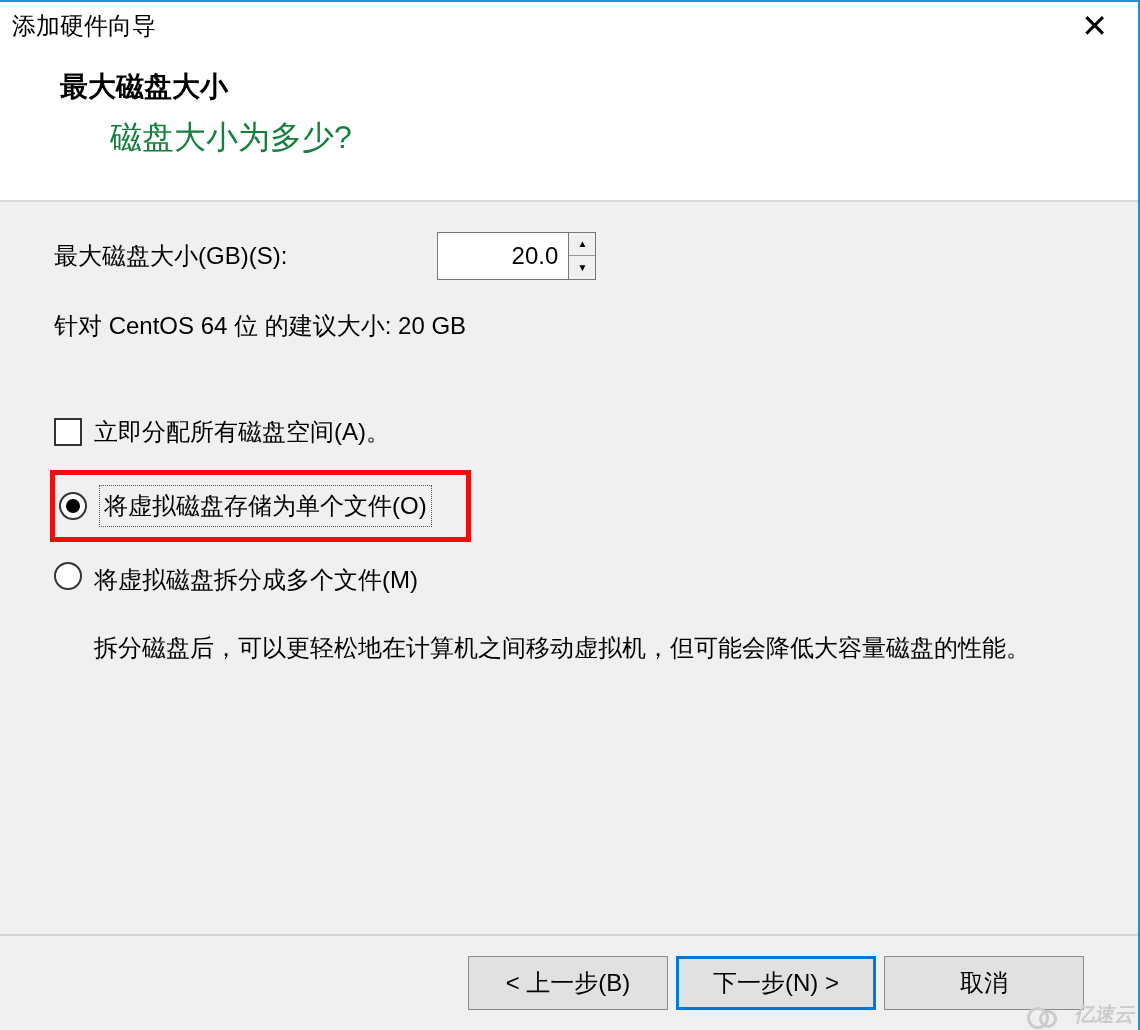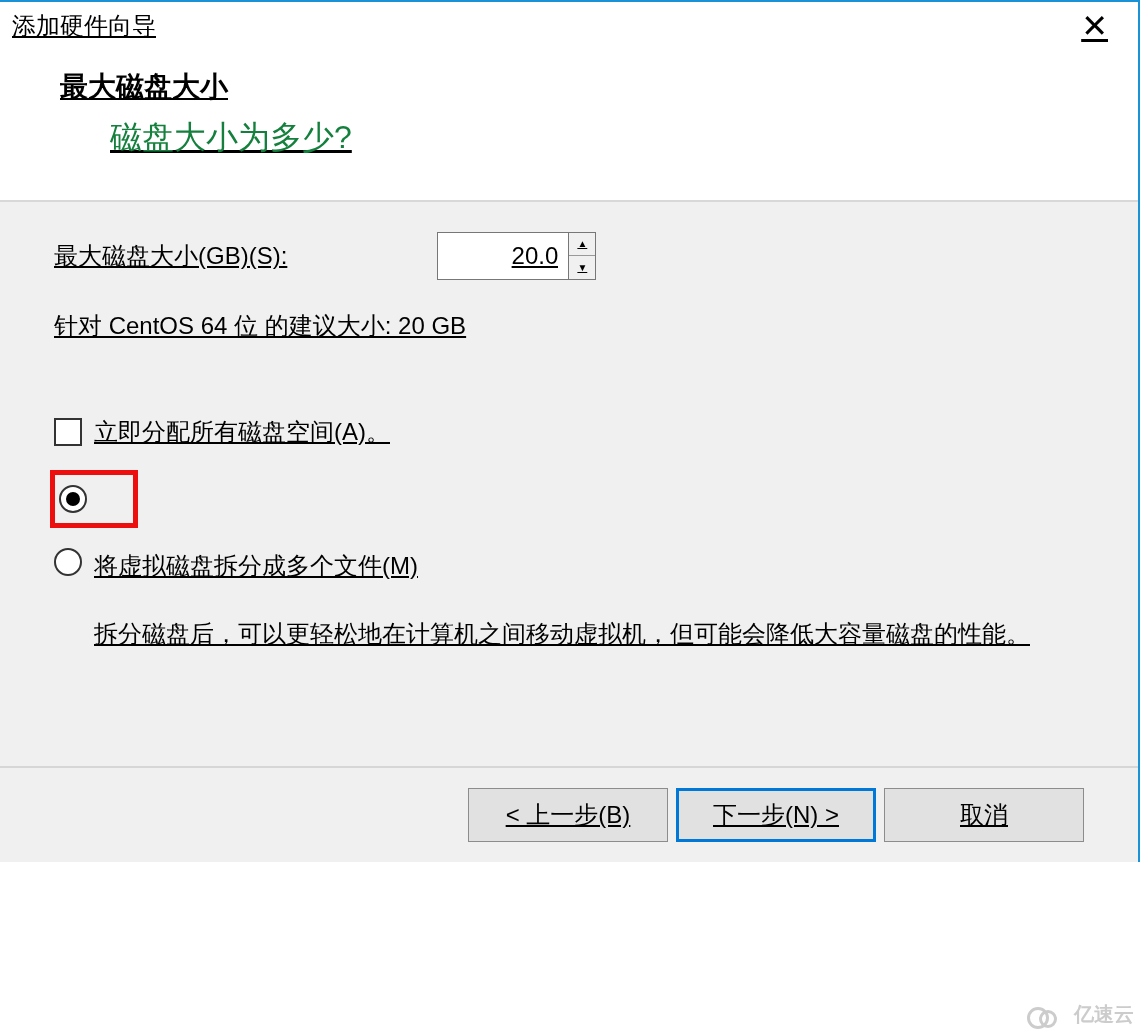--- a/index.html
+++ b/index.html
@@ -10,27 +10,26 @@
 body {
   font-family: "Microsoft YaHei", "SimSun", sans-serif;
   background: #ffffff;
   width: 1140px;
   height: 1030px;
   overflow: hidden;
   position: relative;
 }
 .window {
   width: 1140px;
-  height: 862px;
+  height: 1030px;
   border-top: 2px solid #1a92d8;
   border-right: 2px solid #1a92d8;
   background: #ffffff;
   display: flex;
   flex-direction: column;
-  text-decoration: underline;
 }
 .title-bar {
   background: #ffffff;
   padding: 8px 20px 8px 12px;
   display: flex;
   align-items: center;
   justify-content: space-between;
   font-size: 24px;
   color: #000;
 }
@@ -200,20 +199,21 @@
 .watermark {
   position: absolute;
   right: 6px;
   bottom: 2px;
   font-size: 20px;
   color: #ccc;
   display: flex;
   align-items: center;
   gap: 17px;
   font-weight: bold;
+  font-style: italic;
 }
 .watermark-icon {
   width: 30px;
   height: 20px;
   position: relative;
 }
 .watermark-icon::before,
 .watermark-icon::after {
   content: '';
   position: absolute;
@@ -265,20 +265,21 @@
 
     <div class="checkbox-row">
       <span class="checkbox"></span>
       <span>立即分配所有磁盘空间(A)。</span>
     </div>
 
     <div class="radio-group">
       <div>
         <div class="radio-highlight">
           <span class="radio checked"></span>
+          <span class="radio-label-dotted">将虚拟磁盘存储为单个文件(O)</span>
         </div>
       </div>
 
       <div class="radio-row">
         <span class="radio"></span>
         <span>将虚拟磁盘拆分成多个文件(M)</span>
       </div>
       <div class="radio-desc">拆分磁盘后，可以更轻松地在计算机之间移动虚拟机，但可能会降低大容量磁盘的性能。</div>
     </div>
 

